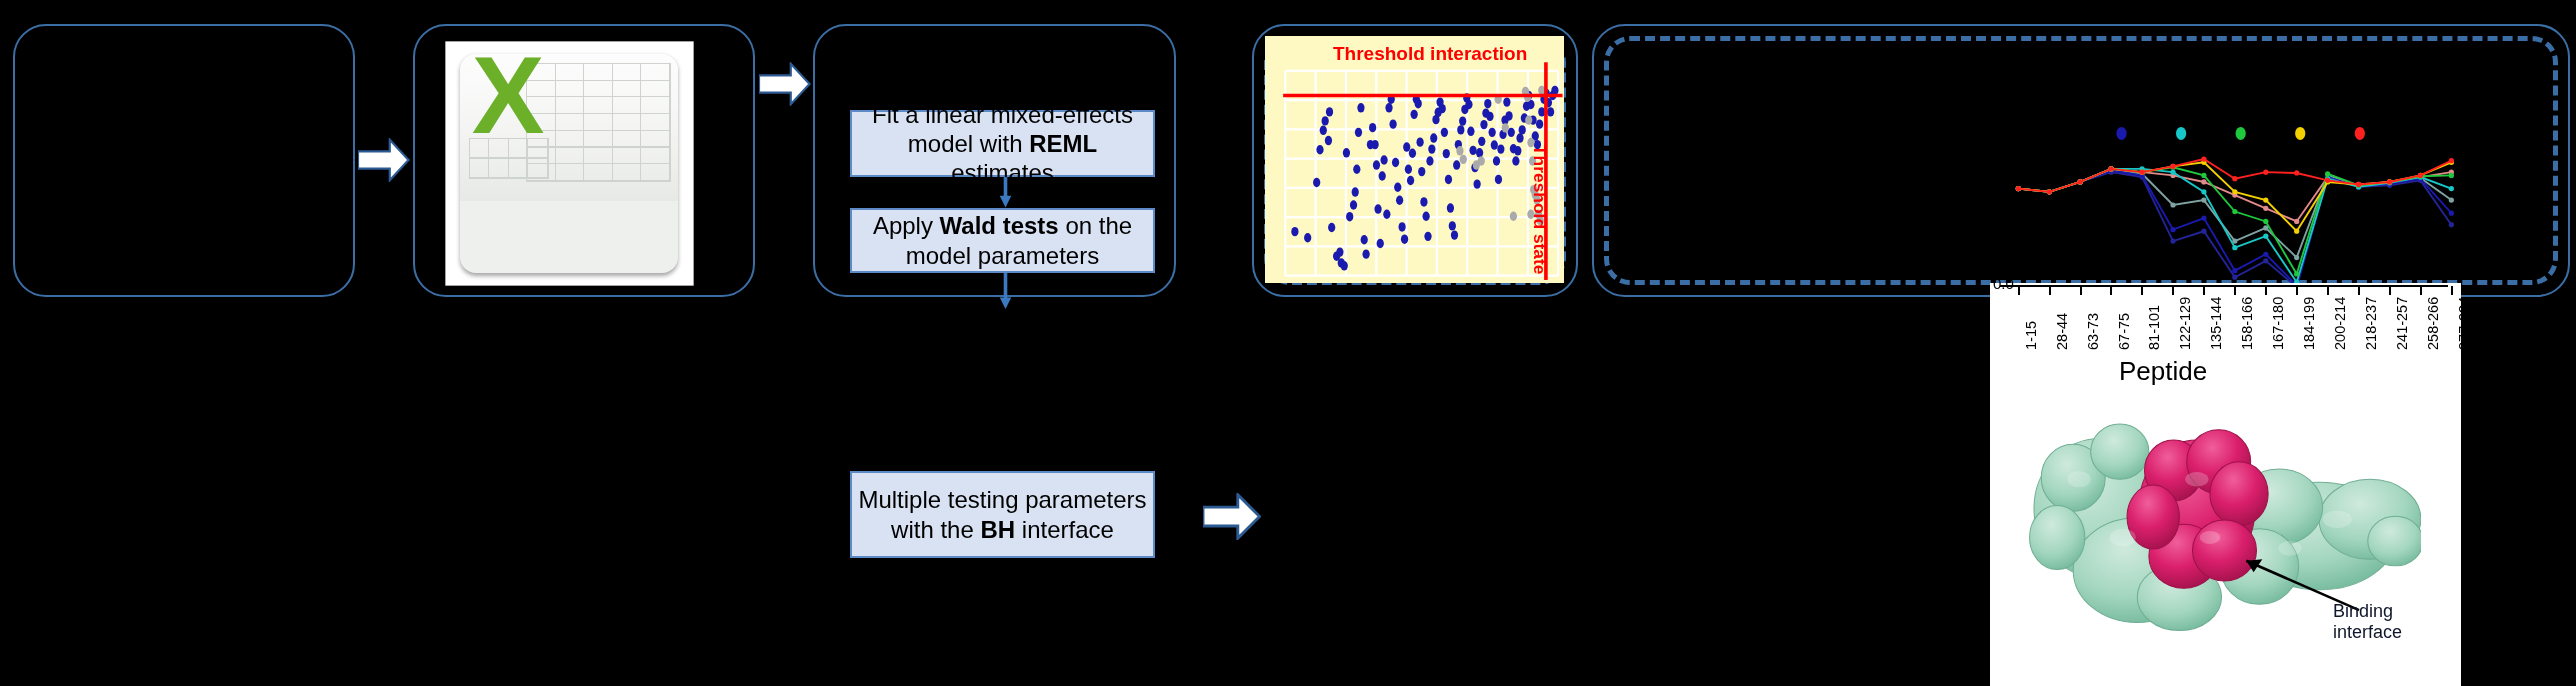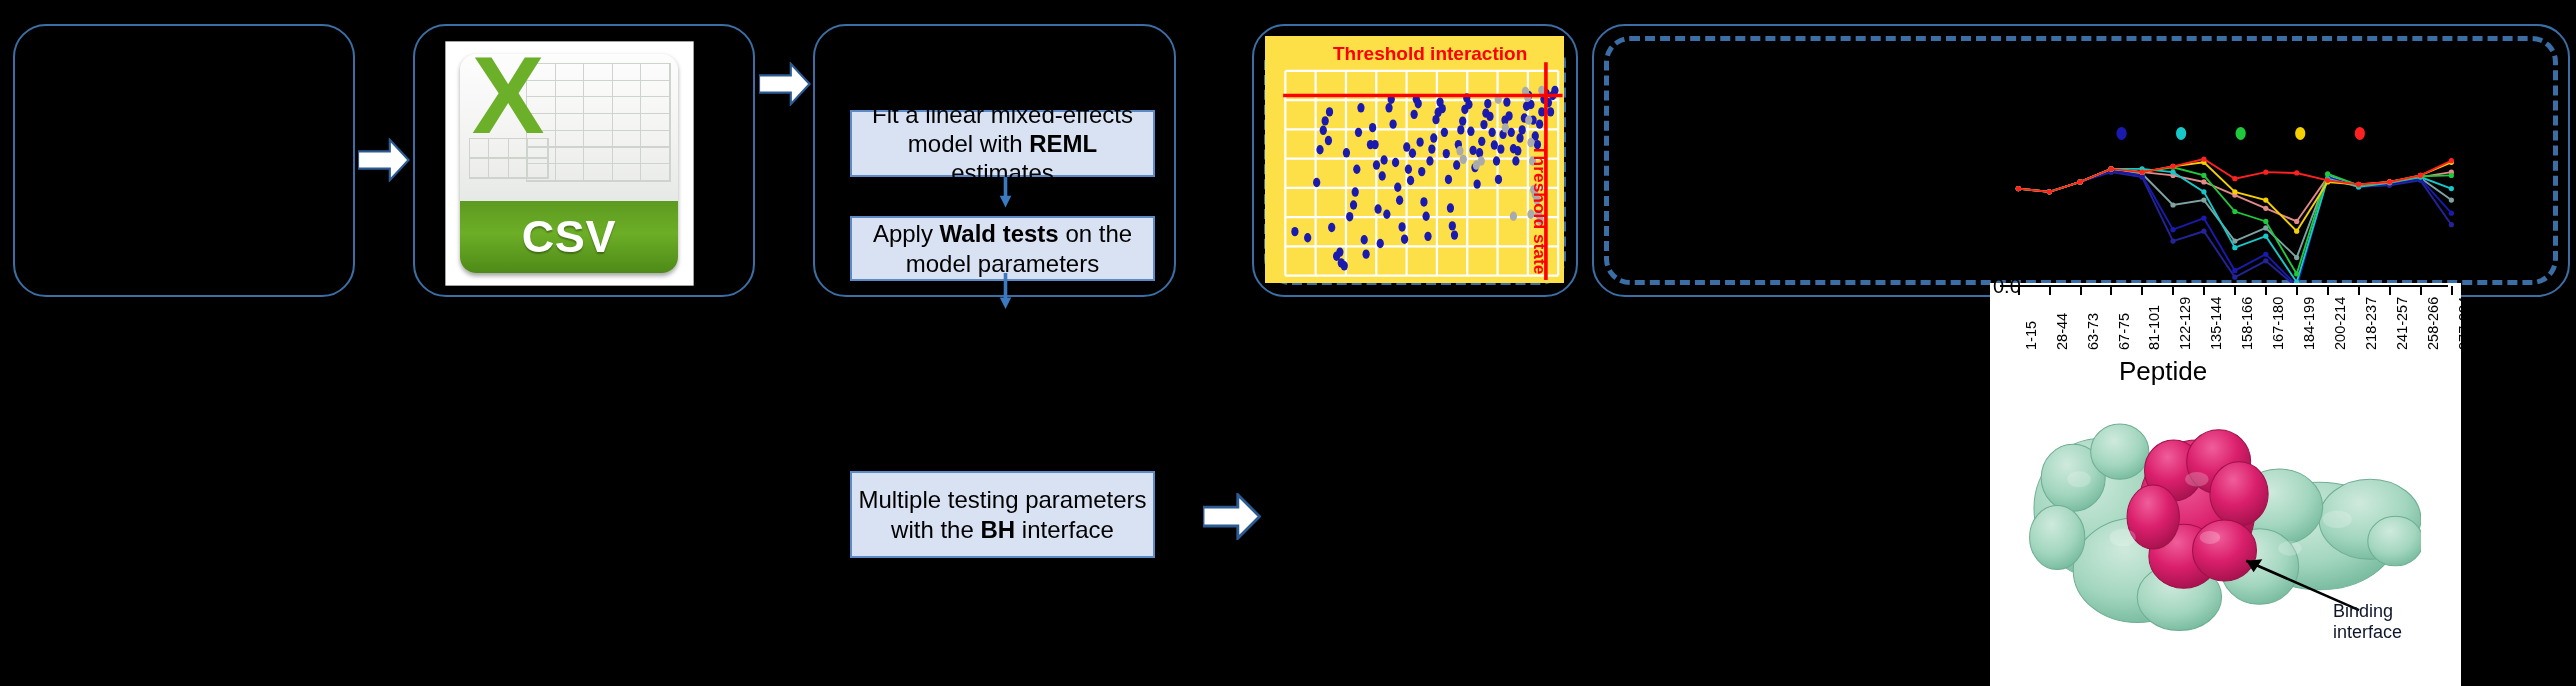--- a/index.html
+++ b/index.html
@@ -43,34 +43,34 @@
                  text-shadow:0 1.5px 1.5px rgba(0,0,0,.3);font-family:"Liberation Sans",sans-serif;}
 
   
   .pbox{position:absolute;box-sizing:border-box;background:#d9e2f3;border:2.2px solid #5b8ac6;
         display:flex;align-items:center;justify-content:center;text-align:center;
         color:#000;font-size:24px;line-height:1.22;padding:4.4px 5.8px;}
   .pbox b{font-weight:bold;}
   .vconn{position:absolute;}
 
   
-  .scatter-wrap{position:absolute;background:#fde047;}
+  .scatter-wrap{position:absolute;background:#fef9c3;}
   .scatter-title{position:absolute;color:#ff0000;font-size:19px;font-weight:bold;white-space:nowrap;
                  font-family:"Liberation Sans",sans-serif;}
   .scatter-vtitle{position:absolute;color:#ff0000;font-size:17.4px;font-weight:bold;white-space:nowrap;
                  transform:rotate(90deg);transform-origin:left top;font-family:"Liberation Sans",sans-serif;}
 
   
   .lc{position:absolute;}
   .lc svg{display:block;}
   .white-card{position:absolute;background:#fff;}
   .tick-label{position:absolute;color:#000;font-size:14.5px;white-space:nowrap;
               transform:rotate(-90deg);transform-origin:left top;font-family:"Liberation Sans",sans-serif;}
   .axis-label{position:absolute;color:#000;font-size:26px;font-family:"Liberation Sans",sans-serif;}
-  .yaxis-val{position:absolute;color:#000;font-size:20px;font-family:"Liberation Sans",sans-serif;}
+  .yaxis-val{position:absolute;color:#000;font-size:15px;font-family:"Liberation Sans",sans-serif;}
   .annot{position:absolute;color:#0f172a;font-size:18px;line-height:1.15;font-family:"Liberation Sans",sans-serif;}
 </style>
 </head>
 <body>
 
 <div class="panel" style="left:13px;top:24px;width:342px;height:273px;"></div>
 
 <div class="block-arrow" style="left:358px;top:138px;width:52px;height:44px;">
   <svg width="52" height="44" viewBox="0 0 72 60">
     <polygon points="0,18 44,18 44,2 70,30 44,58 44,42 0,42" fill="#ffffff" stroke="#2c5a92" stroke-width="3"></polygon>
@@ -78,23 +78,20 @@
 </div>
 
 <div class="panel" style="left:413px;top:24px;width:342px;height:273px;">
   <div class="csv-icon" style="left:30.5px;top:16px;width:247px;height:243px;">
     <div class="csv-card">
       <div class="csv-sheet">
         <div class="csv-grid"></div>
         <div class="csv-grid2"></div>
         <div class="csv-x">X</div>
       </div>
-      <div class="csv-band">
-        <span>CSV</span>
-      </div>
     </div>
   </div>
 </div>
 
 <div class="block-arrow" style="left:759px;top:62px;width:52px;height:44px;">
   <svg width="52" height="44" viewBox="0 0 72 60">
     <polygon points="0,18 44,18 44,2 70,30 44,58 44,42 0,42" fill="#ffffff" stroke="#2c5a92" stroke-width="3"></polygon>
   </svg>
 </div>
 
@@ -106,21 +103,21 @@
   </div>
 </div>
 
 <div class="vconn" style="left:999px;top:177px;width:13px;height:30.5px;">
   <svg width="13" height="30.5" viewBox="0 0 18 42">
     <line x1="9" y1="0" x2="9" y2="28" stroke="#3b7ac0" stroke-width="5"></line>
     <polygon points="1,26 17,26 9,42" fill="#3b7ac0"></polygon>
   </svg>
 </div>
 
-<div class="pbox" style="left:850px;top:216px;width:305px;height:65px;">
+<div class="pbox" style="left:850px;top:208px;width:305px;height:65px;">
   <div>
     <span>Apply </span><b>Wald tests</b><span> on the model parameters</span>
   </div>
 </div>
 
 <div class="vconn" style="left:999px;top:273px;width:13px;height:36px;">
   <svg width="13" height="36" viewBox="0 0 18 50">
     <line x1="9" y1="0" x2="9" y2="36" stroke="#3b7ac0" stroke-width="5"></line>
     <polygon points="1,34 17,34 9,50" fill="#3b7ac0"></polygon>
   </svg>

